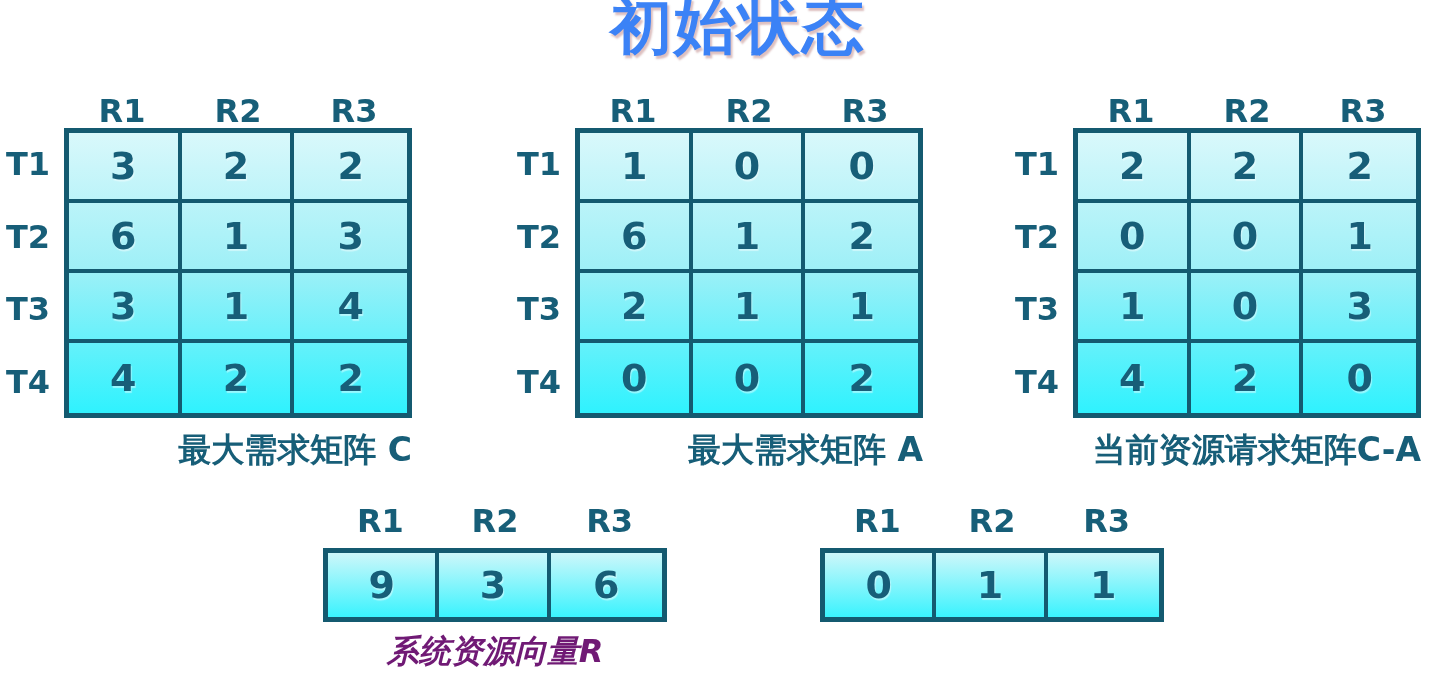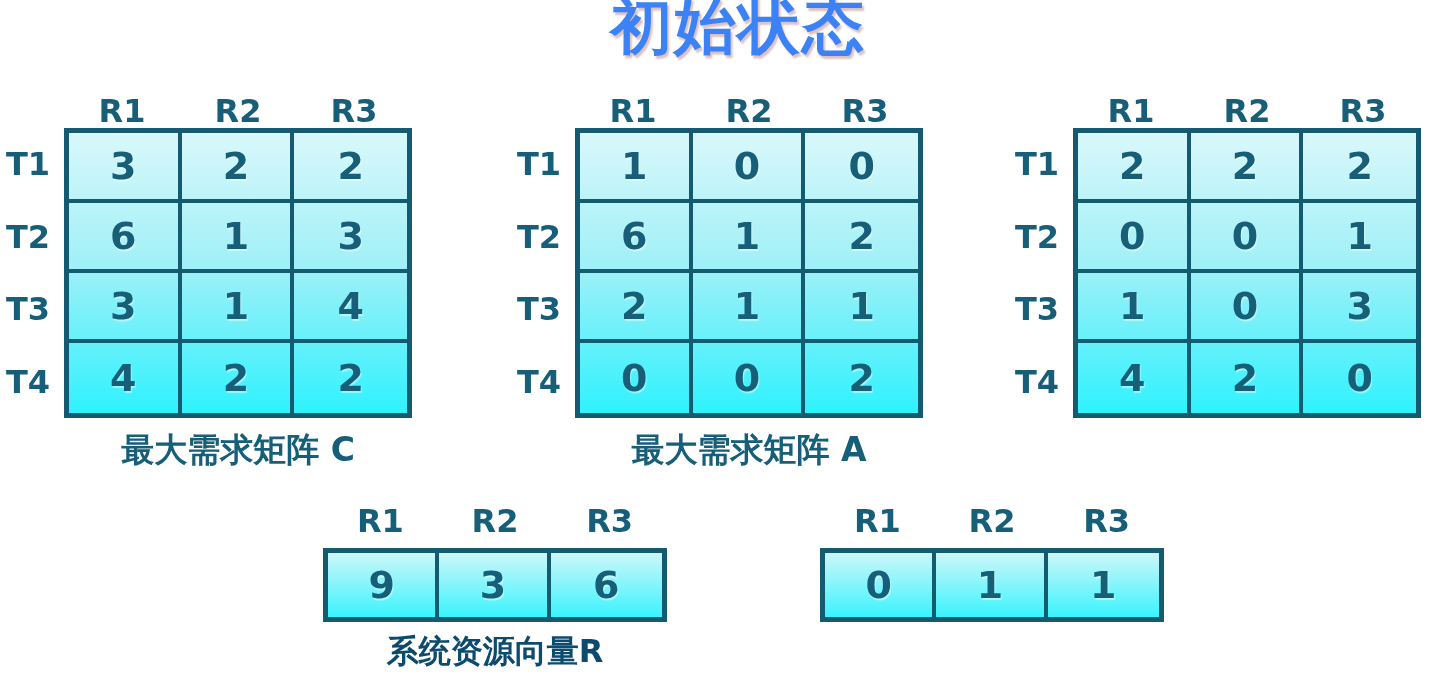--- a/index.html
+++ b/index.html
@@ -37,39 +37,39 @@
     display:grid; grid-template-columns:repeat(3,1fr); grid-template-rows:repeat(4,1fr);
   }
   .mcell {
     display:flex; align-items:center; justify-content:center;
     font-size:38px; border-right:4px solid #145a70; border-bottom:4px solid #145a70;
     text-shadow:1px 2px 1px rgba(255,255,255,0.45);
   }
   .mtable .mcell:nth-child(3n) { border-right:none; }
   .mtable .mcell:nth-last-child(-n+3) { border-bottom:none; }
 
-  .mcap { margin-left:64px; width:348px; margin-top:10px; display:flex; justify-content:center; }
+  .mcap { margin-left:64px; width:348px; margin-top:10px; display:flex; justify-content:flex-end; }
   .mcap span { white-space:nowrap; font-size:33px; color:#175e78; }
 
   .vhead { display:grid; grid-template-columns:repeat(3,1fr); width:344px; height:40px; margin-bottom:8px; }
   .vhead span { display:flex; align-items:flex-end; justify-content:center; font-size:32px; color:#175e78; }
   .vtable {
     width:344px; height:74px; box-sizing:border-box;
     border:5px solid #145a70;
     background:linear-gradient(180deg,#cdf7fa 0%, #3af3fe 100%);
     display:grid; grid-template-columns:repeat(3,1fr);
   }
   .vcell {
     display:flex; align-items:center; justify-content:center;
     font-size:38px; border-right:4px solid #145a70;
     text-shadow:1px 2px 1px rgba(255,255,255,0.45);
   }
   .vtable .vcell:last-child { border-right:none; }
   .vcap { width:344px; margin-top:8px; display:flex; justify-content:center; }
-  .vcap span { white-space:nowrap; font-size:32px; color:#0c4a6e; }
+  .vcap span { white-space:nowrap; font-size:32px; color:#701a75;font-style:italic; }
 </style>
 </head>
 <body>
 
 <div class="stage">
 
   <div class="title">初始状态</div>
 
   <div class="matrix-block" style="left:0px; top:88px;">
     <div class="mhead">
@@ -158,20 +158,23 @@
         <div class="mcell">0</div>
         <div class="mcell">1</div>
         <div class="mcell">1</div>
         <div class="mcell">0</div>
         <div class="mcell">3</div>
         <div class="mcell">4</div>
         <div class="mcell">2</div>
         <div class="mcell">0</div>
       </div>
     </div>
+    <div class="mcap">
+      <span>当前资源请求矩阵C-A</span>
+    </div>
   </div>
 
   <div class="vector-block" style="left:323px; top:500px;">
     <div class="vhead">
       <span>R1</span>
       <span>R2</span>
       <span>R3</span>
     </div>
     <div class="vtable">
       <div class="vcell">9</div>

